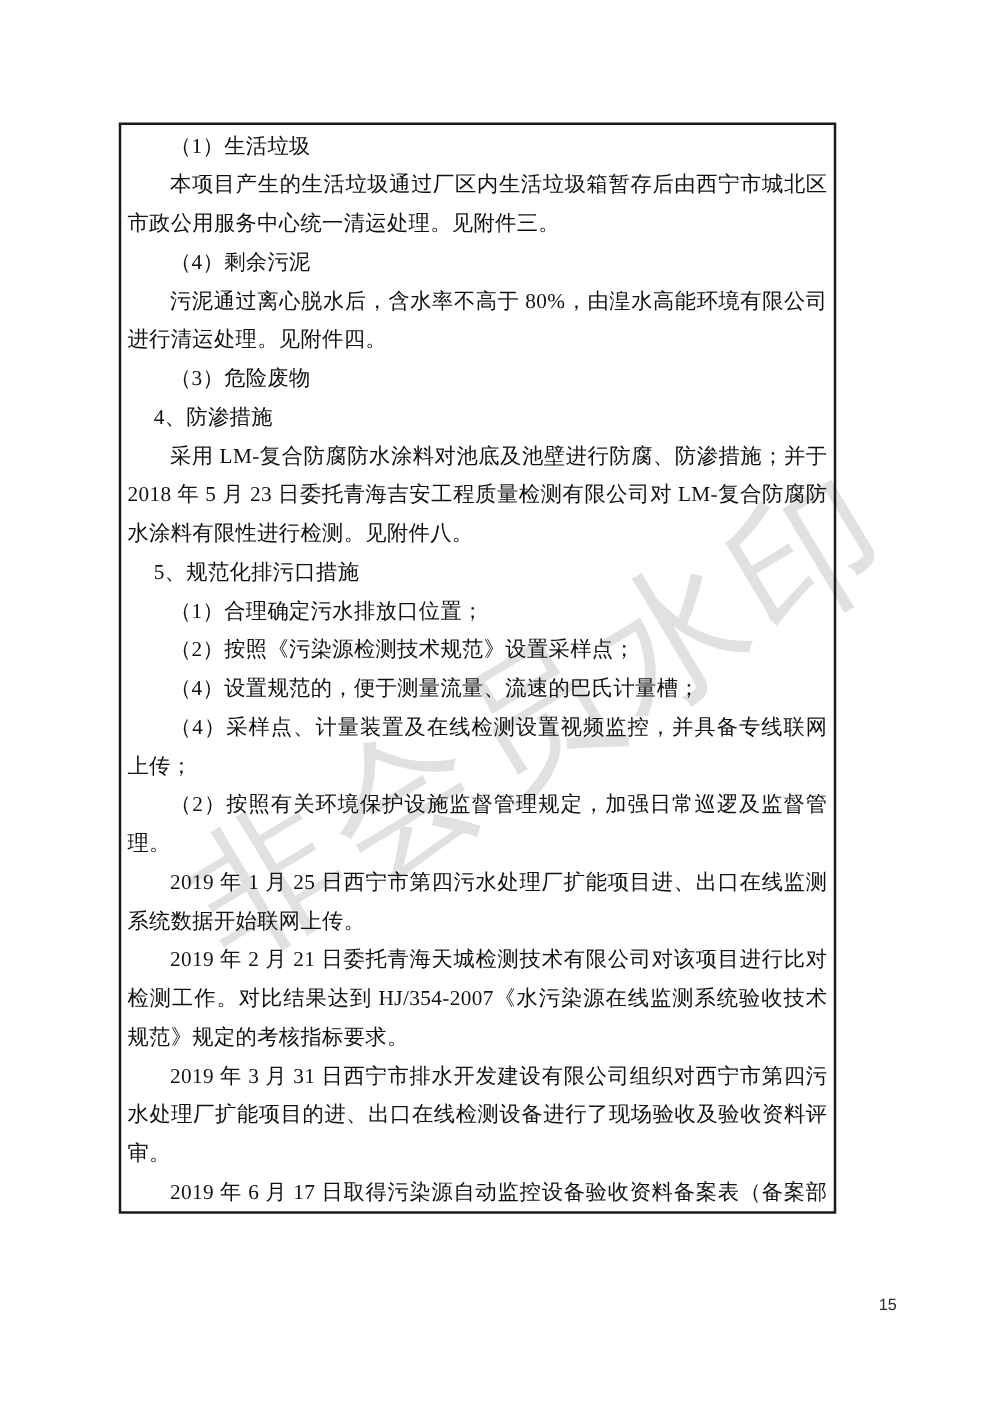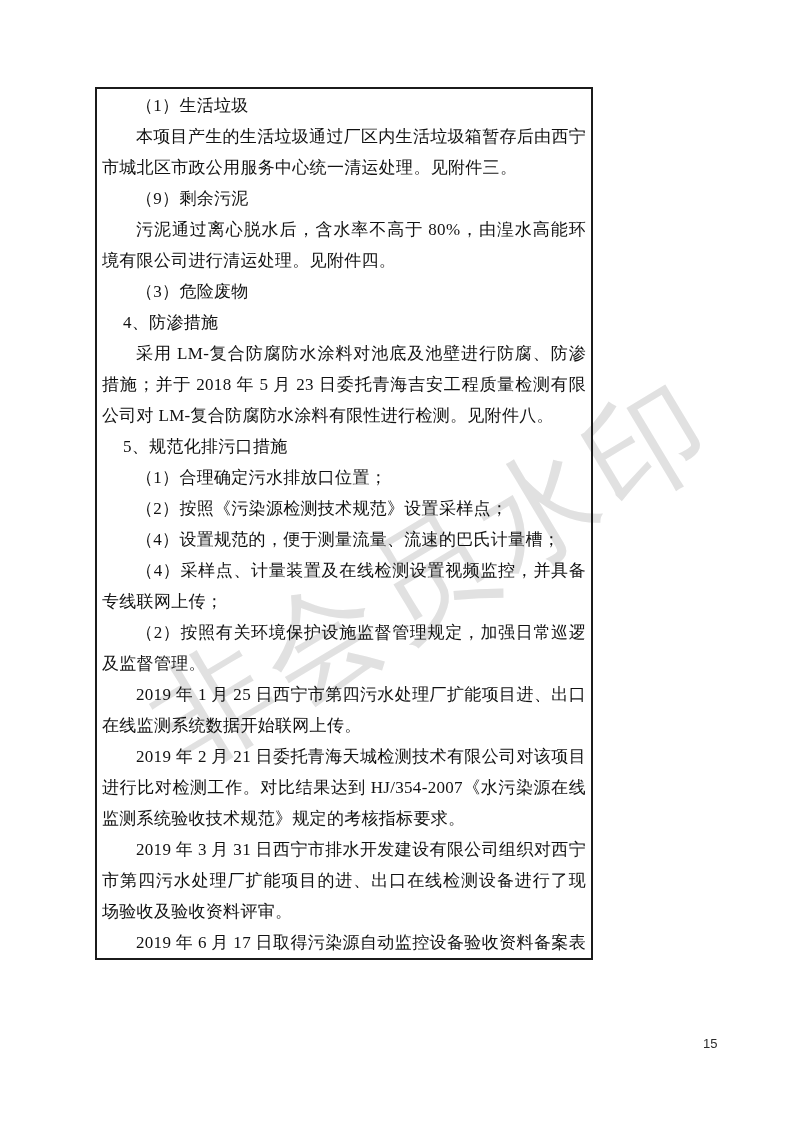--- a/index.html
+++ b/index.html
@@ -32,22 +32,22 @@
     transform: rotate(-31deg);
     transform-origin: 50% 50%;
     pointer-events: none;
     font-family: "Liberation Sans", "DejaVu Sans", sans-serif;
     user-select: none;
   }
   
   .doc-table {
     position: absolute;
     left: 95px;
-    top: 87px;
-    width: 498px;
+    top: 98px;
+    width: 574px;
     height: 873px;
     box-sizing: border-box;
     border: 2px solid #1b1b1b;
     padding: 1px 5px 0 5px;
     overflow: hidden;
     z-index: 1;
     background: transparent;
   }
   .doc-line {
     margin: 0;
@@ -75,21 +75,21 @@
 </head>
 <body>
 
 <div class="page">
 
   <div class="watermark">非会员水印</div>
 
   <div class="doc-table">
       <p class="doc-line subheading">（1）生活垃圾</p>
       <p class="doc-line paragraph">本项目产生的生活垃圾通过厂区内生活垃圾箱暂存后由西宁市城北区市政公用服务中心统一清运处理。见附件三。</p>
-      <p class="doc-line subheading">（9）剩余污泥</p>
+      <p class="doc-line subheading">（4）剩余污泥</p>
       <p class="doc-line paragraph">污泥通过离心脱水后，含水率不高于 80%，由湟水高能环境有限公司进行清运处理。见附件四。</p>
       <p class="doc-line subheading">（3）危险废物</p>
       <p class="doc-line heading">4、防渗措施</p>
       <p class="doc-line paragraph">采用 LM-复合防腐防水涂料对池底及池壁进行防腐、防渗措施；并于 2018 年 5 月 23 日委托青海吉安工程质量检测有限公司对 LM-复合防腐防水涂料有限性进行检测。见附件八。</p>
       <p class="doc-line heading">5、规范化排污口措施</p>
       <p class="doc-line list-item">（1）合理确定污水排放口位置；</p>
       <p class="doc-line list-item">（2）按照《污染源检测技术规范》设置采样点；</p>
       <p class="doc-line list-item">（4）设置规范的，便于测量流量、流速的巴氏计量槽；</p>
       <p class="doc-line list-item">（4）采样点、计量装置及在线检测设置视频监控，并具备专线联网上传；</p>
       <p class="doc-line list-item">（2）按照有关环境保护设施监督管理规定，加强日常巡逻及监督管理。</p>

